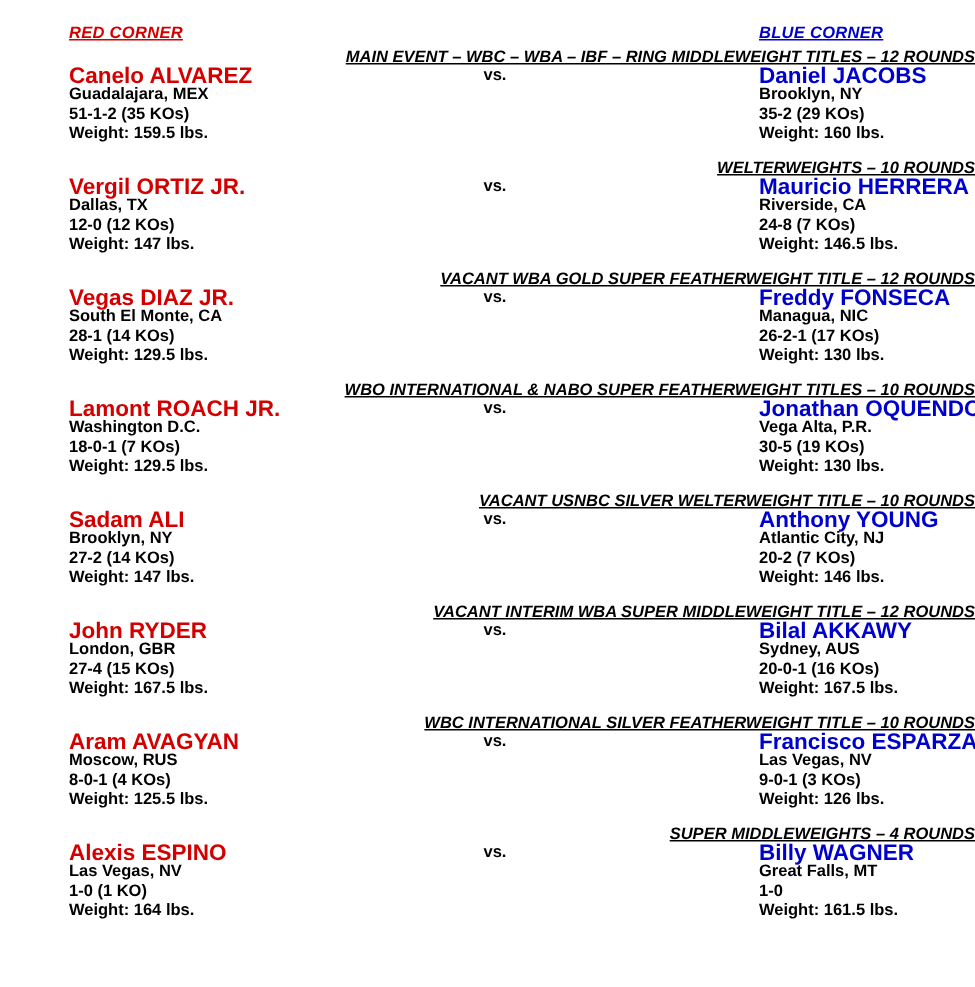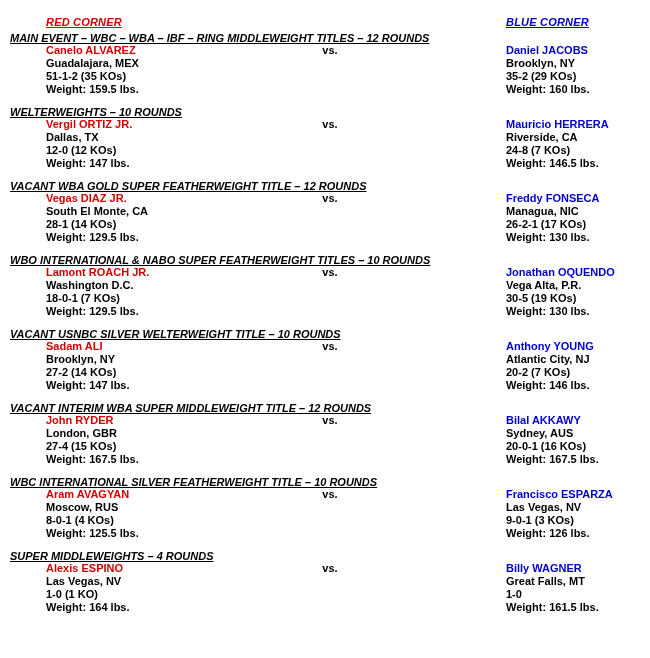--- a/index.html
+++ b/index.html
@@ -47,21 +47,21 @@
     font-size: 11px;
     color: #0000cc;
     text-decoration: underline;
     letter-spacing: 0.2px;
     text-align: center;
   }
   .bout {
     position: relative;
   }
   .bout-title {
-    text-align: left;
+    text-align: right;
     font-weight: bold;
     font-style: italic;
     font-size: 11px;
     text-decoration: underline;
     color: #000000;
     padding-left: 10px;
   }
   .bout-body {
     position: relative;
     height: 62px;
@@ -73,21 +73,21 @@
   .lines.red {
     left: 46px;
     width: 260px;
   }
   .lines.blue {
     left: 506px;
     width: 144px;
   }
   .name {
     font-weight: bold;
-    font-size: 11px;
+    font-size: 15px;
     line-height: 13px;
     white-space: nowrap;
   }
   .name.red { color: #d40000; }
   .name.blue { color: #0000cc; }
   .detail {
     font-weight: bold;
     font-size: 11px;
     line-height: 13px;
     color: #000000;

